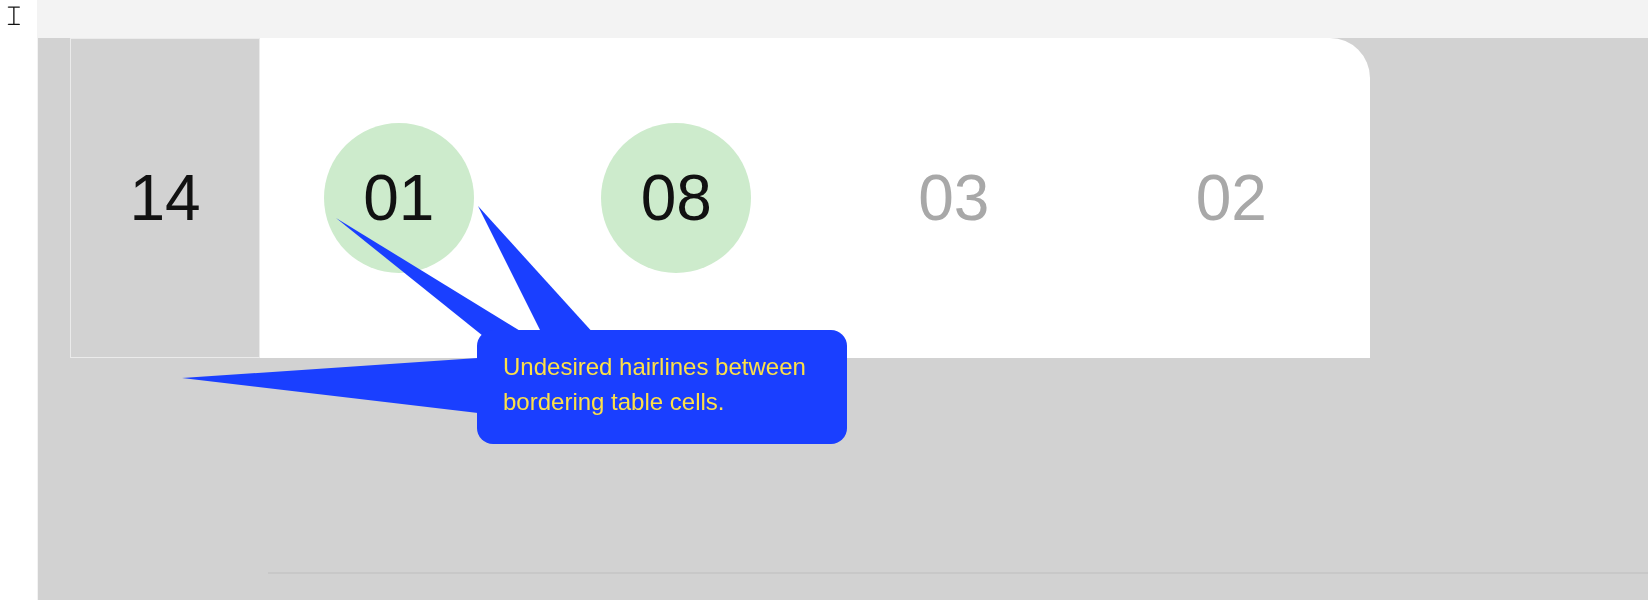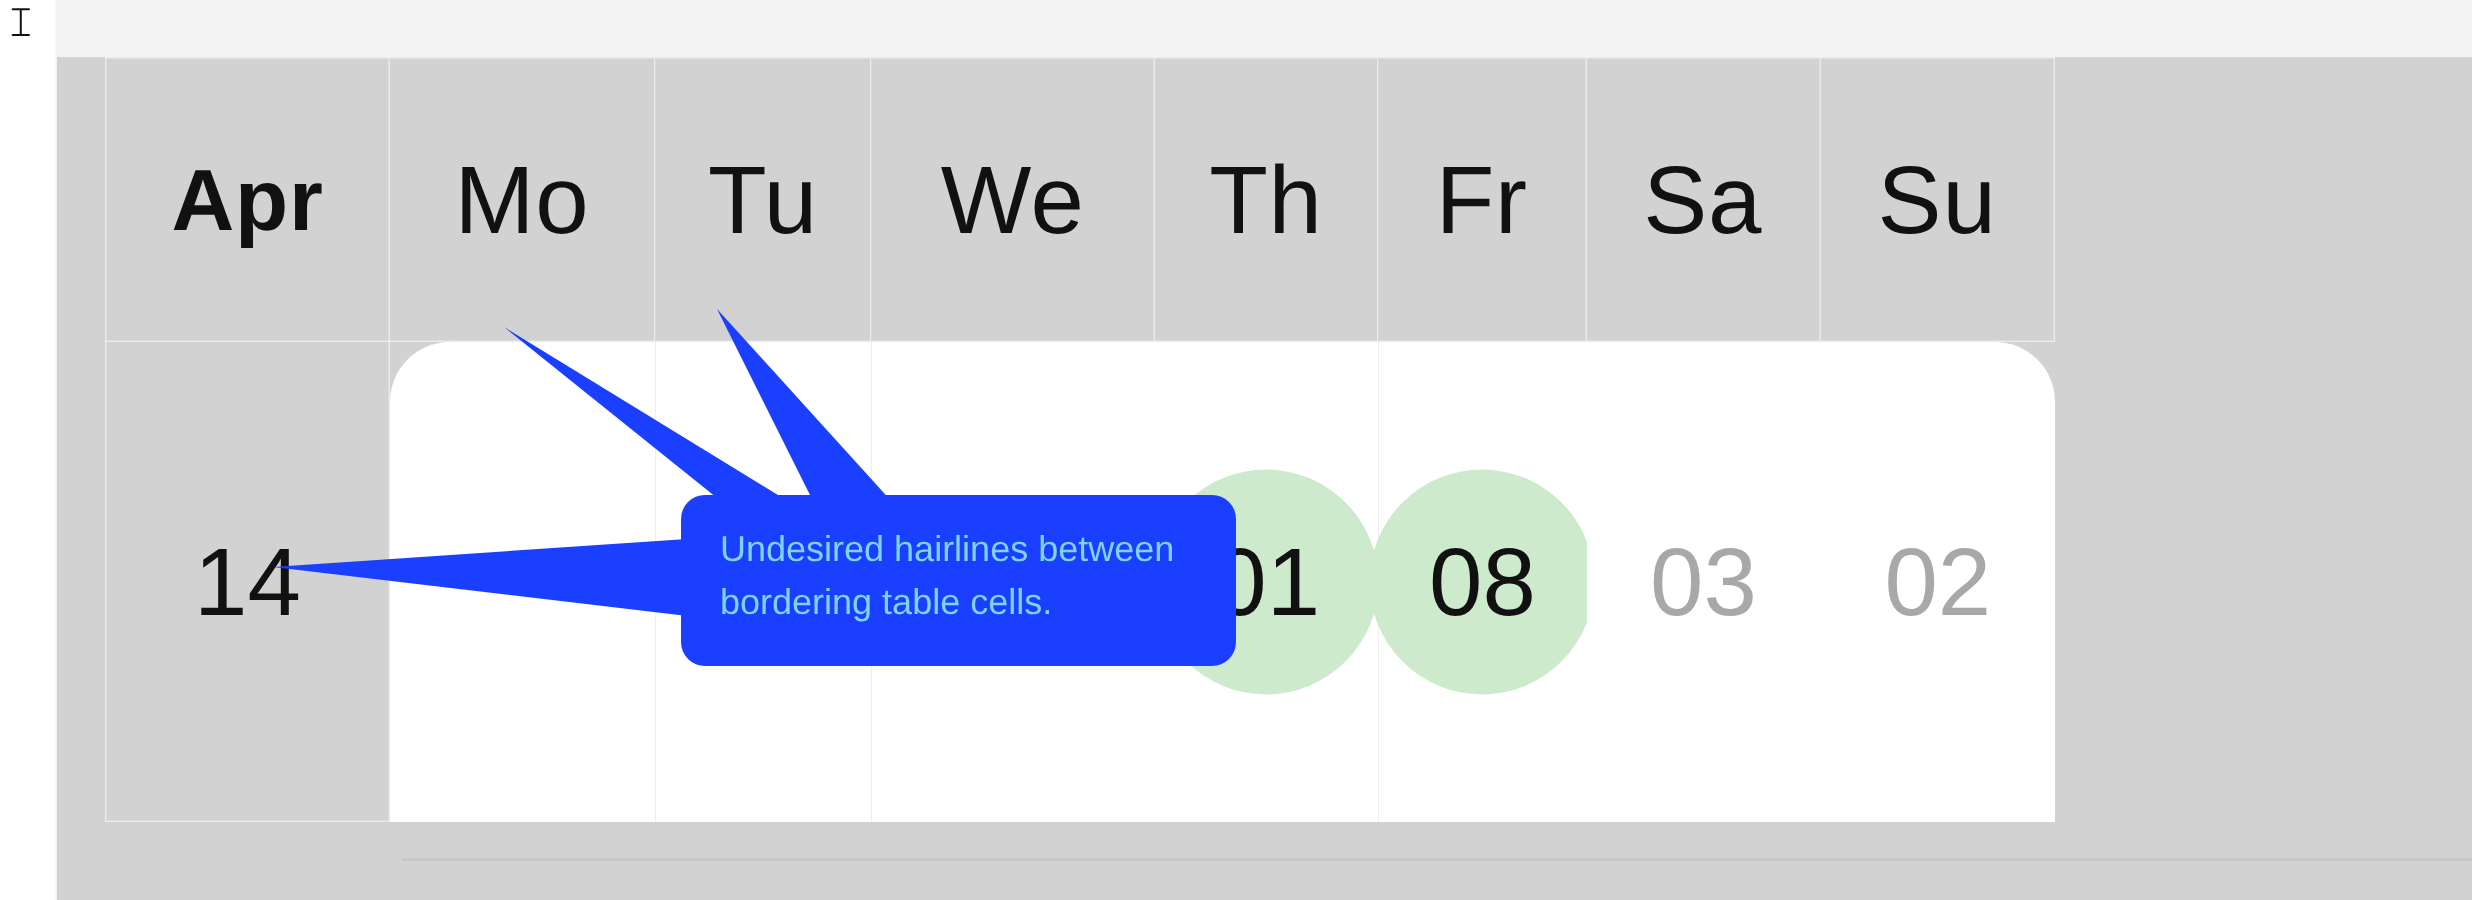--- a/index.html
+++ b/index.html
@@ -120,25 +120,25 @@
       background: #c8c8c8;
       z-index: 3;
     }
     .annot-arrow {
       position: absolute;
       z-index: 10;
       pointer-events: none;
     }
     .annot-box {
       position: absolute;
-      left: 416px;
+      left: 439px;
       top: 292px;
       width: 370px;
       background: #1a3fff;
-      color: #7dd3fc;
+      color: #fde047;
       font-size: 24px;
       line-height: 1.45;
       padding: 20px 26px 24px 26px;
       border-radius: 16px;
       z-index: 11;
       font-family: -apple-system, BlinkMacSystemFont, "Segoe UI", Helvetica, Arial, sans-serif;
     }
     
     .calendar-table th + th,
     .calendar-table td + td { border-left: none; }
@@ -155,30 +155,20 @@
   <div class="left-margin"></div>
   <span class="cursor-glyph">𝙸</span>
 
   <div class="main">
     <div class="topbar"></div>
 
     <div class="calendar-wrap">
 
       <table class="calendar-table">
         <tbody>
-            <tr>
-          <th class="month">Apr</th>
-          <th>Mo</th>
-          <th>Tu</th>
-          <th>We</th>
-          <th>Th</th>
-          <th>Fr</th>
-          <th>Sa</th>
-          <th>Su</th>
-        </tr>
         <tr>
           <td class="week-number">14</td>
           <td class="day-cell">
             <div class="week-body first"></div>
             <div class="day-number"></div>
           </td>
           <td class="day-cell">
             <div class="week-body"></div>
             <div class="day-number"></div>
           </td>

